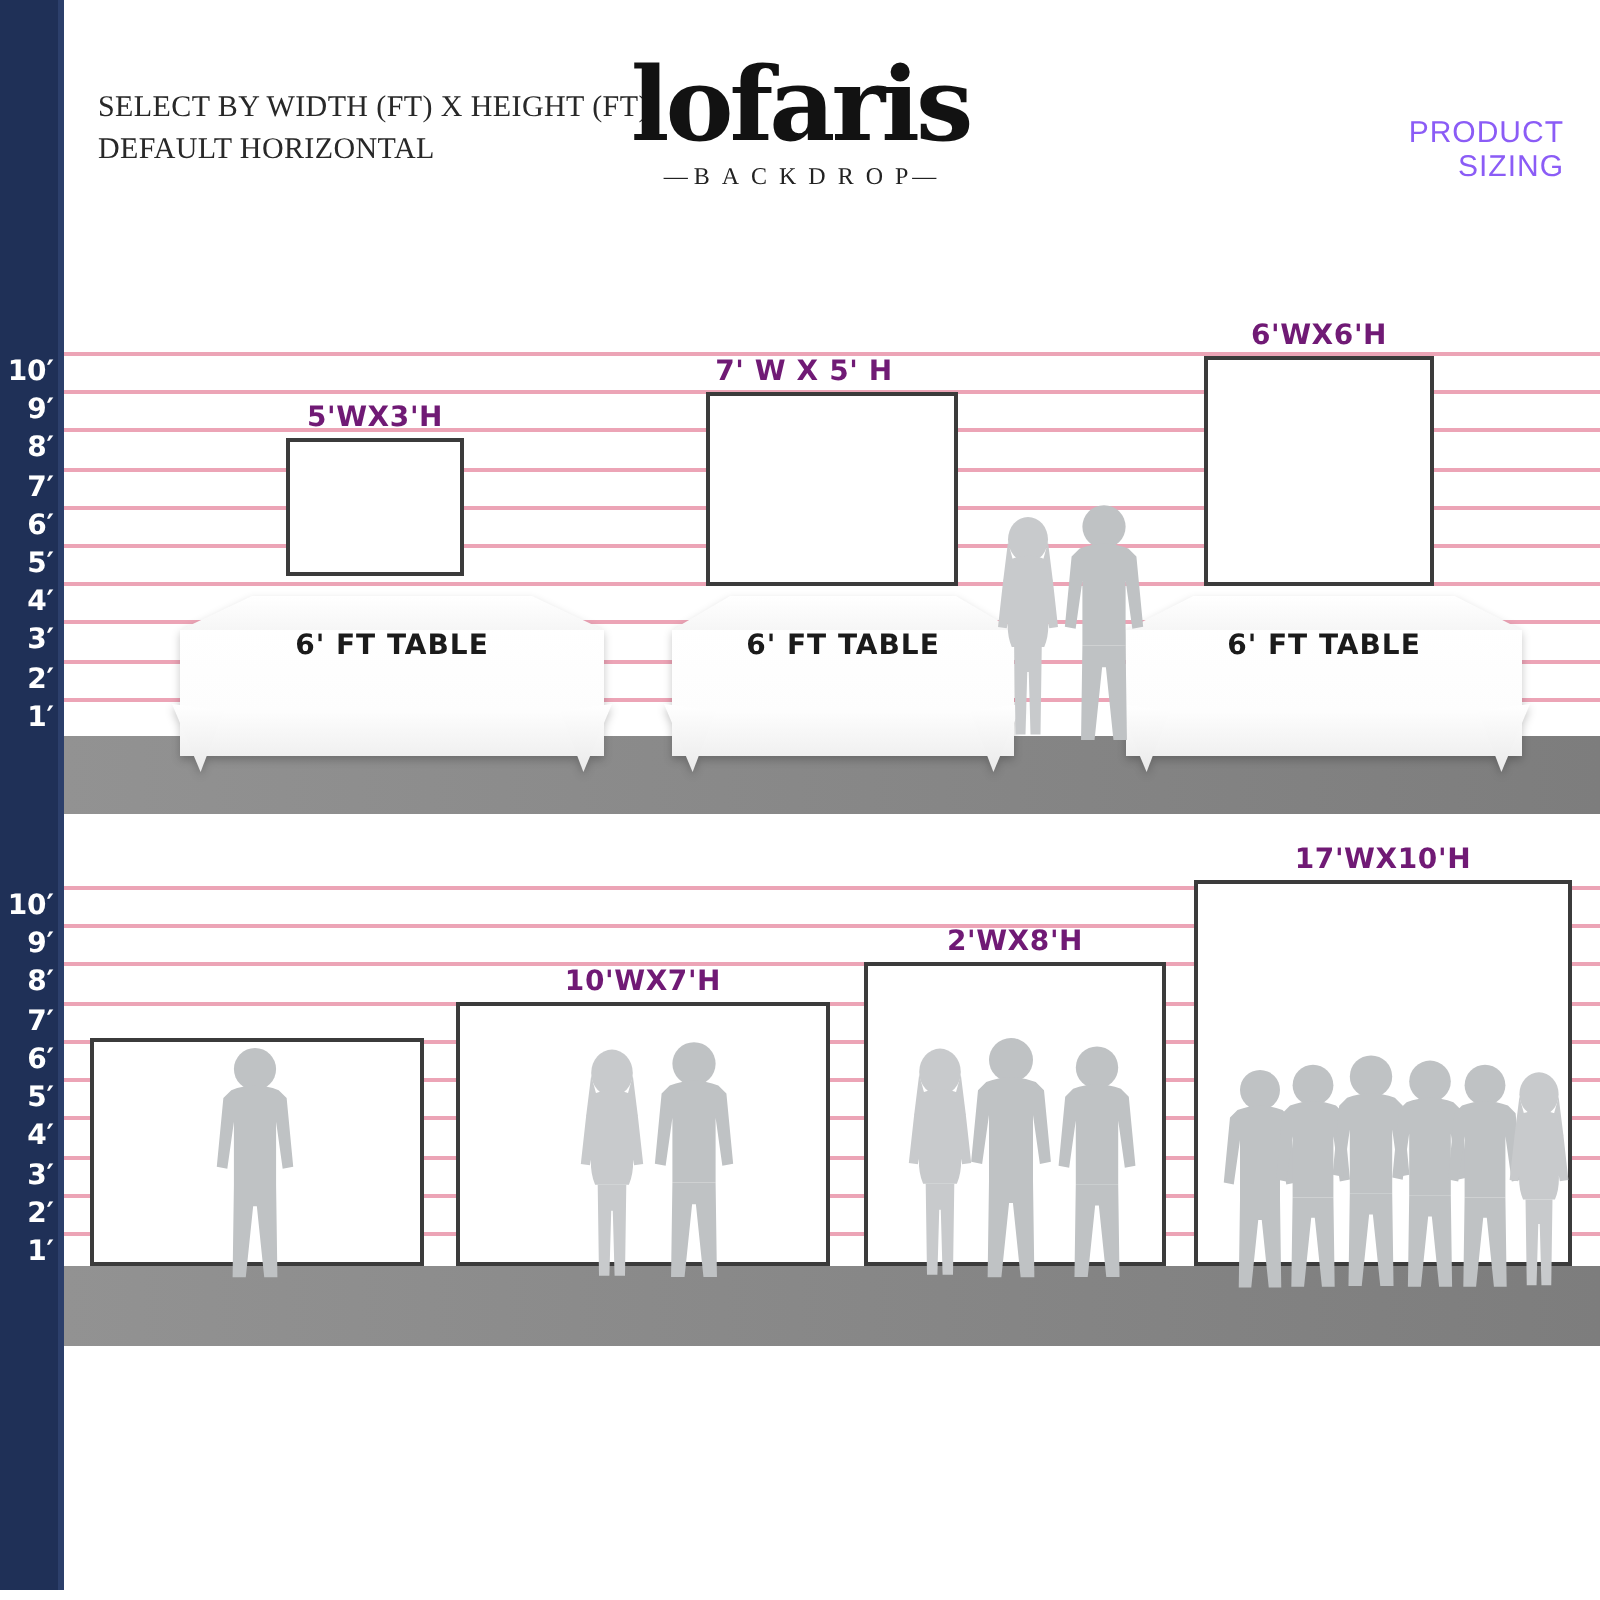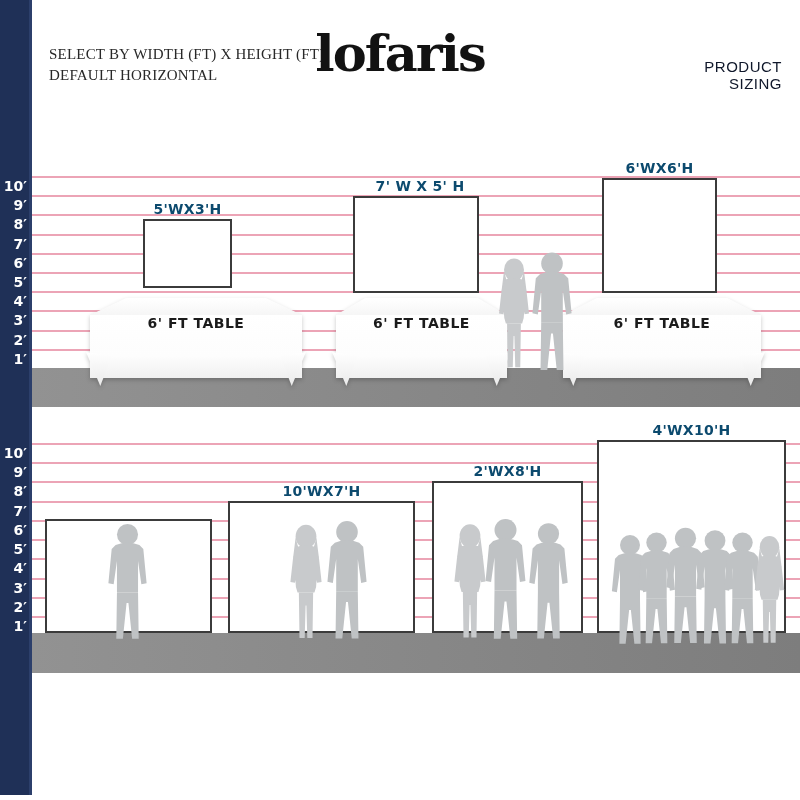--- a/index.html
+++ b/index.html
@@ -11,37 +11,37 @@
                font-size:15px;line-height:21px;color:#282828;letter-spacing:.2px;}
   .logo{position:absolute;left:280px;top:26px;width:240px;text-align:center;}
   .logo-text{font-family:"DejaVu Serif",serif;font-weight:bold;font-size:51px;line-height:54px;
              letter-spacing:-2px;color:#121212;}
   .logo-sub{font-family:"Liberation Serif",serif;font-size:12px;letter-spacing:6px;color:#222;
             margin-top:1px;}
   .logo-sub::before{content:"\2014\00a0";letter-spacing:0;}
   .logo-sub::after{content:"\2014";letter-spacing:0;margin-left:-4px;}
   .product-sizing{position:absolute;left:662px;top:58px;width:120px;text-align:right;
                   font-family:"Liberation Sans",sans-serif;font-weight:300;font-size:15px;
-                  letter-spacing:.5px;color:#0f172a;}
+                  letter-spacing:.5px;color:#8b5cf6;}
   .gridline{position:absolute;left:32px;width:768px;height:2px;background:#eca4b6;}
   .ruler-label{position:absolute;left:0;width:27px;height:16px;text-align:right;color:#ffffff;
                font-size:14px;font-weight:bold;line-height:16px;}
   .floor{position:absolute;left:32px;width:768px;background:linear-gradient(90deg,#929292,#7d7d7d);}
   .table{position:absolute;top:298px;height:80px;filter:drop-shadow(0 2px 2px rgba(0,0,0,.22));}
   .table-top{height:17px;background:linear-gradient(#ffffff,#f6f6f6);
              clip-path:polygon(17% 0,83% 0,100% 100%,0 100%);}
   .table-body{height:63px;background:linear-gradient(180deg,#ffffff 0%,#fdfdfd 65%,#f0f0f0 100%);
               display:flex;align-items:flex-start;justify-content:center;}
   .table-label{font-size:14px;font-weight:bold;color:#1b1b1b;letter-spacing:.5px;}
   .fold{position:absolute;bottom:-8px;width:26px;height:34px;
         background:linear-gradient(180deg,#ffffff,#eaeaea);}
   .fold-l{left:-4px;clip-path:polygon(0 0,100% 10%,55% 100%);}
   .fold-r{right:-4px;clip-path:polygon(0 10%,100% 0,45% 100%);}
   .frame{position:absolute;background:#ffffff;border:2px solid #3b3b3b;box-sizing:border-box;}
-  .size-label{position:absolute;font-size:14px;font-weight:bold;color:#0c4a6e;text-align:center;
+  .size-label{position:absolute;font-size:14px;font-weight:bold;color:#701a75;text-align:center;
               letter-spacing:.3px;height:16px;line-height:16px;}
   .sil{position:absolute;}
   .man-fill{fill:#bfc2c4;}
   .woman-fill{fill:#c8cacc;}
 </style>
 </head>
 <body>
 
 <div class="canvas">
 
@@ -63,20 +63,21 @@
   </svg>
 
   <div class="navy-bar"></div>
 
   <div class="header-left">
     <div>SELECT BY WIDTH (FT) X HEIGHT (FT)</div>
     <div>DEFAULT HORIZONTAL</div>
   </div>
   <div class="logo">
     <div class="logo-text">lofaris</div>
+    <div class="logo-sub">BACKDROP</div>
   </div>
   <div class="product-sizing">PRODUCT SIZING</div>
 
   <div class="gridline" style="top:176px"></div>
   <div class="gridline" style="top:195px"></div>
   <div class="gridline" style="top:214px"></div>
   <div class="gridline" style="top:234px"></div>
   <div class="gridline" style="top:253px"></div>
   <div class="gridline" style="top:272px"></div>
   <div class="gridline" style="top:291px"></div>
@@ -118,21 +119,21 @@
     <div class="table-body">
       <span class="table-label">6' FT TABLE</span>
     </div>
     <div class="fold fold-l"></div>
     <div class="fold fold-r"></div>
   </div>
 
   <div class="size-label" style="left:143px;width:89px;top:201px">5'WX3'H</div>
   <div class="frame" style="left:143px;top:219px;width:89px;height:69px"></div>
 
-  <div class="size-label" style="left:357px;width:126px;top:178px">7' W X 5' H</div>
+  <div class="size-label" style="left:339px;width:126px;top:178px">7' W X 5' H</div>
   <div class="frame" style="left:353px;top:196px;width:126px;height:97px"></div>
 
   <div class="size-label" style="left:602px;width:115px;top:160px">6'WX6'H</div>
   <div class="frame" style="left:602px;top:178px;width:115px;height:115px"></div>
 
   <svg class="sil" style="left:487px;top:252px" width="92" height="120" viewBox="0 0 92 120">
     <use href="#woman" class="woman-fill" x="2" y="3" width="50" height="117"></use>
     <use href="#man" class="man-fill" x="38" y="0" width="54" height="120"></use>
   </svg>
 
@@ -161,21 +162,21 @@
   <div class="floor" style="top:633px;height:40px"></div>
 
   <div class="frame" style="left:45px;top:519px;width:167px;height:114px"></div>
 
   <div class="size-label" style="left:228px;width:187px;top:483px">10'WX7'H</div>
   <div class="frame" style="left:228px;top:501px;width:187px;height:132px"></div>
 
   <div class="size-label" style="left:432px;width:151px;top:463px">2'WX8'H</div>
   <div class="frame" style="left:432px;top:481px;width:151px;height:152px"></div>
 
-  <div class="size-label" style="left:597px;width:189px;top:422px">4'WX10'H</div>
+  <div class="size-label" style="left:597px;width:189px;top:422px">17'WX10'H</div>
   <div class="frame" style="left:597px;top:440px;width:189px;height:193px"></div>
 
   <svg class="sil" style="left:100px;top:524px" width="56" height="117" viewBox="0 0 56 117">
     <use href="#man" class="man-fill" x="1" y="0" width="53" height="116"></use>
   </svg>
 
   <svg class="sil" style="left:278px;top:521px" width="98" height="120" viewBox="0 0 98 120">
     <use href="#woman" class="woman-fill" x="2" y="3" width="52" height="116"></use>
     <use href="#man" class="man-fill" x="42" y="0" width="54" height="119"></use>
   </svg>

